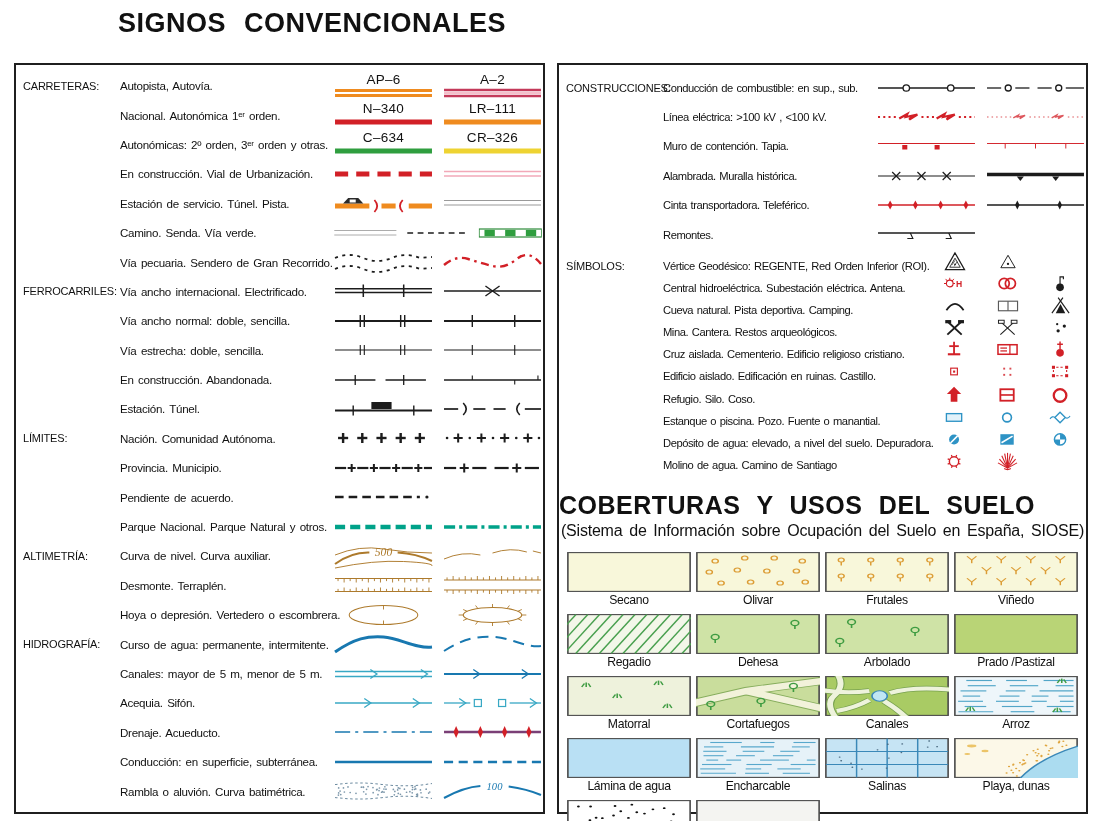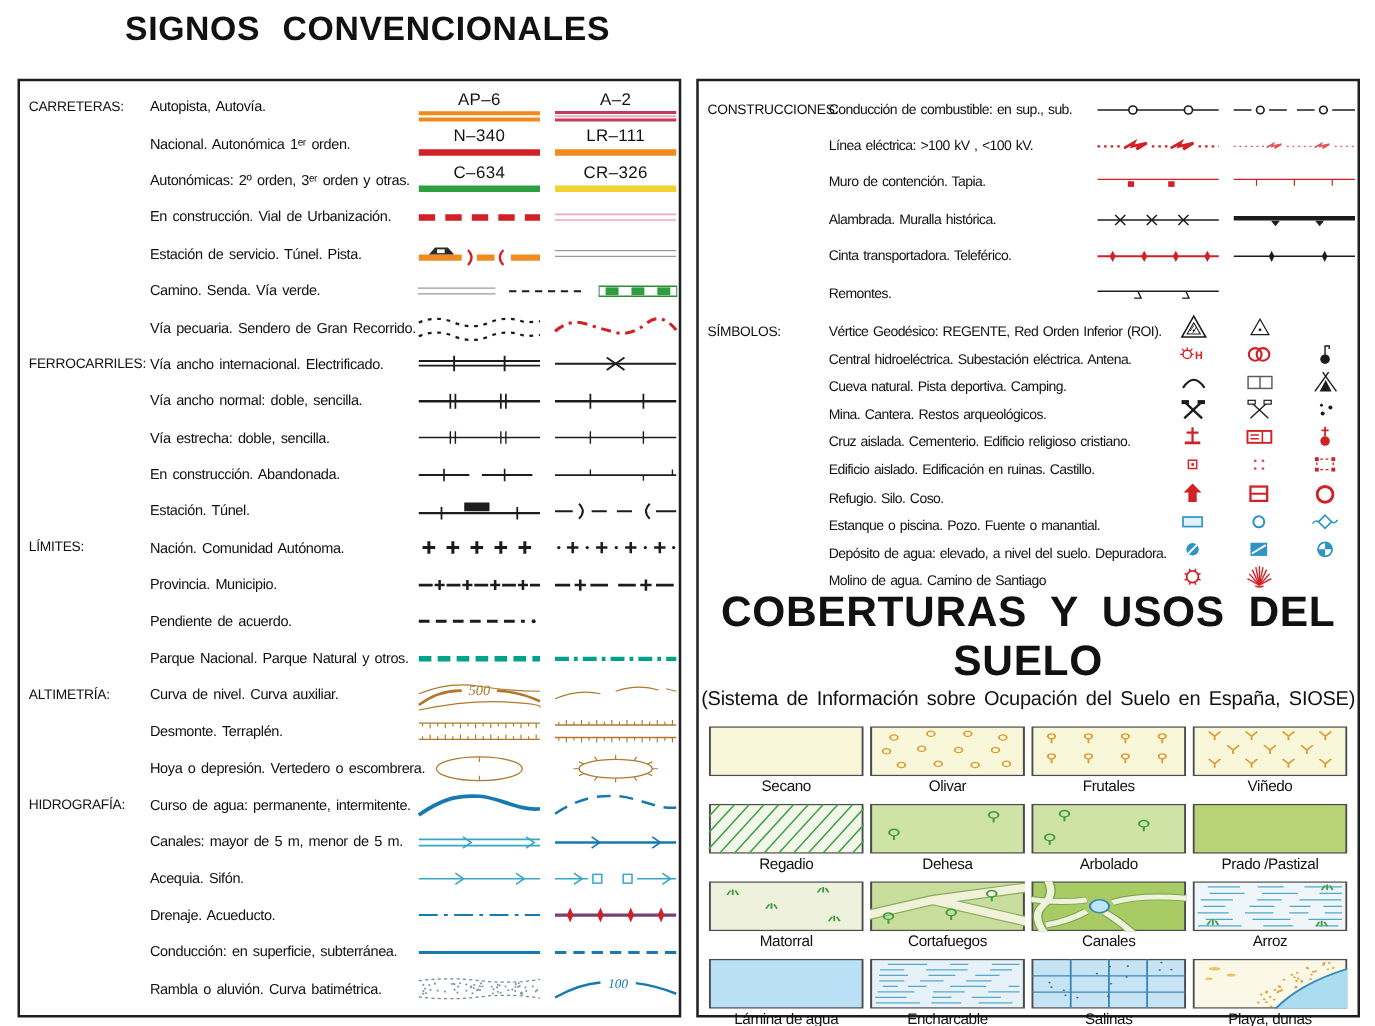--- a/index.html
+++ b/index.html
@@ -1,35 +1,35 @@
 <!DOCTYPE html>
 <html><head>
 <meta charset="utf-8">
 <style>
   html,body{margin:0;padding:0;}
   body{width:1100px;height:821px;position:relative;background:#fff;
        font-family:"Liberation Sans",sans-serif;color:#111;overflow:hidden;}
-  .title{position:absolute;left:100px;top:8px;font-size:27px;font-weight:700;
+  .title{position:absolute;left:118px;top:8px;font-size:27px;font-weight:700;
          letter-spacing:.5px;word-spacing:10px;}
   .panel{position:absolute;top:63px;width:531px;height:751px;border:2px solid #1f1f1f;
          box-sizing:border-box;background:#fff;}
   #left-panel{left:14px;padding-top:6px;}
   #right-panel{left:557px;padding-top:8px;}
   .row{display:flex;align-items:center;padding-left:7px;}
   #left-panel .row{height:29.4px;}
   #right-panel .line-row{height:29.4px;}
   #right-panel .glyph-row{height:22.2px;align-items:flex-end;}
   .cat{width:97px;flex-shrink:0;font-size:11px;letter-spacing:-.2px;white-space:nowrap;}
   .desc{flex:1;min-width:0;font-size:11.6px;letter-spacing:-.3px;word-spacing:1.5px;white-space:nowrap;}
   #right-panel .desc{font-size:11.2px;letter-spacing:-.45px;word-spacing:1px;}
   .syms{width:210px;flex-shrink:0;display:flex;gap:8px;align-items:flex-end;}
   .sym{flex:1;min-width:0;}
   .roadtag{text-align:center;font-size:13.5px;line-height:14px;letter-spacing:.3px;}
   .glyphs{width:132px;flex-shrink:0;margin-right:12px;display:flex;justify-content:space-between;align-items:center;}
-  .lc-title{text-align:center;font-size:34px;font-weight:700;margin-top:0;letter-spacing:.5px;word-spacing:9px;}
+  .lc-title{font-size:25px;font-weight:700;margin-top:20px;letter-spacing:.5px;word-spacing:9px;}
   .lc-sub{text-align:center;font-size:16px;margin-top:2px;word-spacing:2.5px;letter-spacing:-.2px;}
   .lc-grid{display:grid;grid-template-columns:repeat(4,1fr);column-gap:5px;row-gap:7px;padding:12px 8px 0;}
   .lc-label{text-align:center;font-size:12.2px;letter-spacing:-.3px;margin-top:1px;white-space:nowrap;}
   svg{display:block;}
 </style>
 </head>
 <body>
 
 <div class="title">SIGNOS CONVENCIONALES</div>
 

